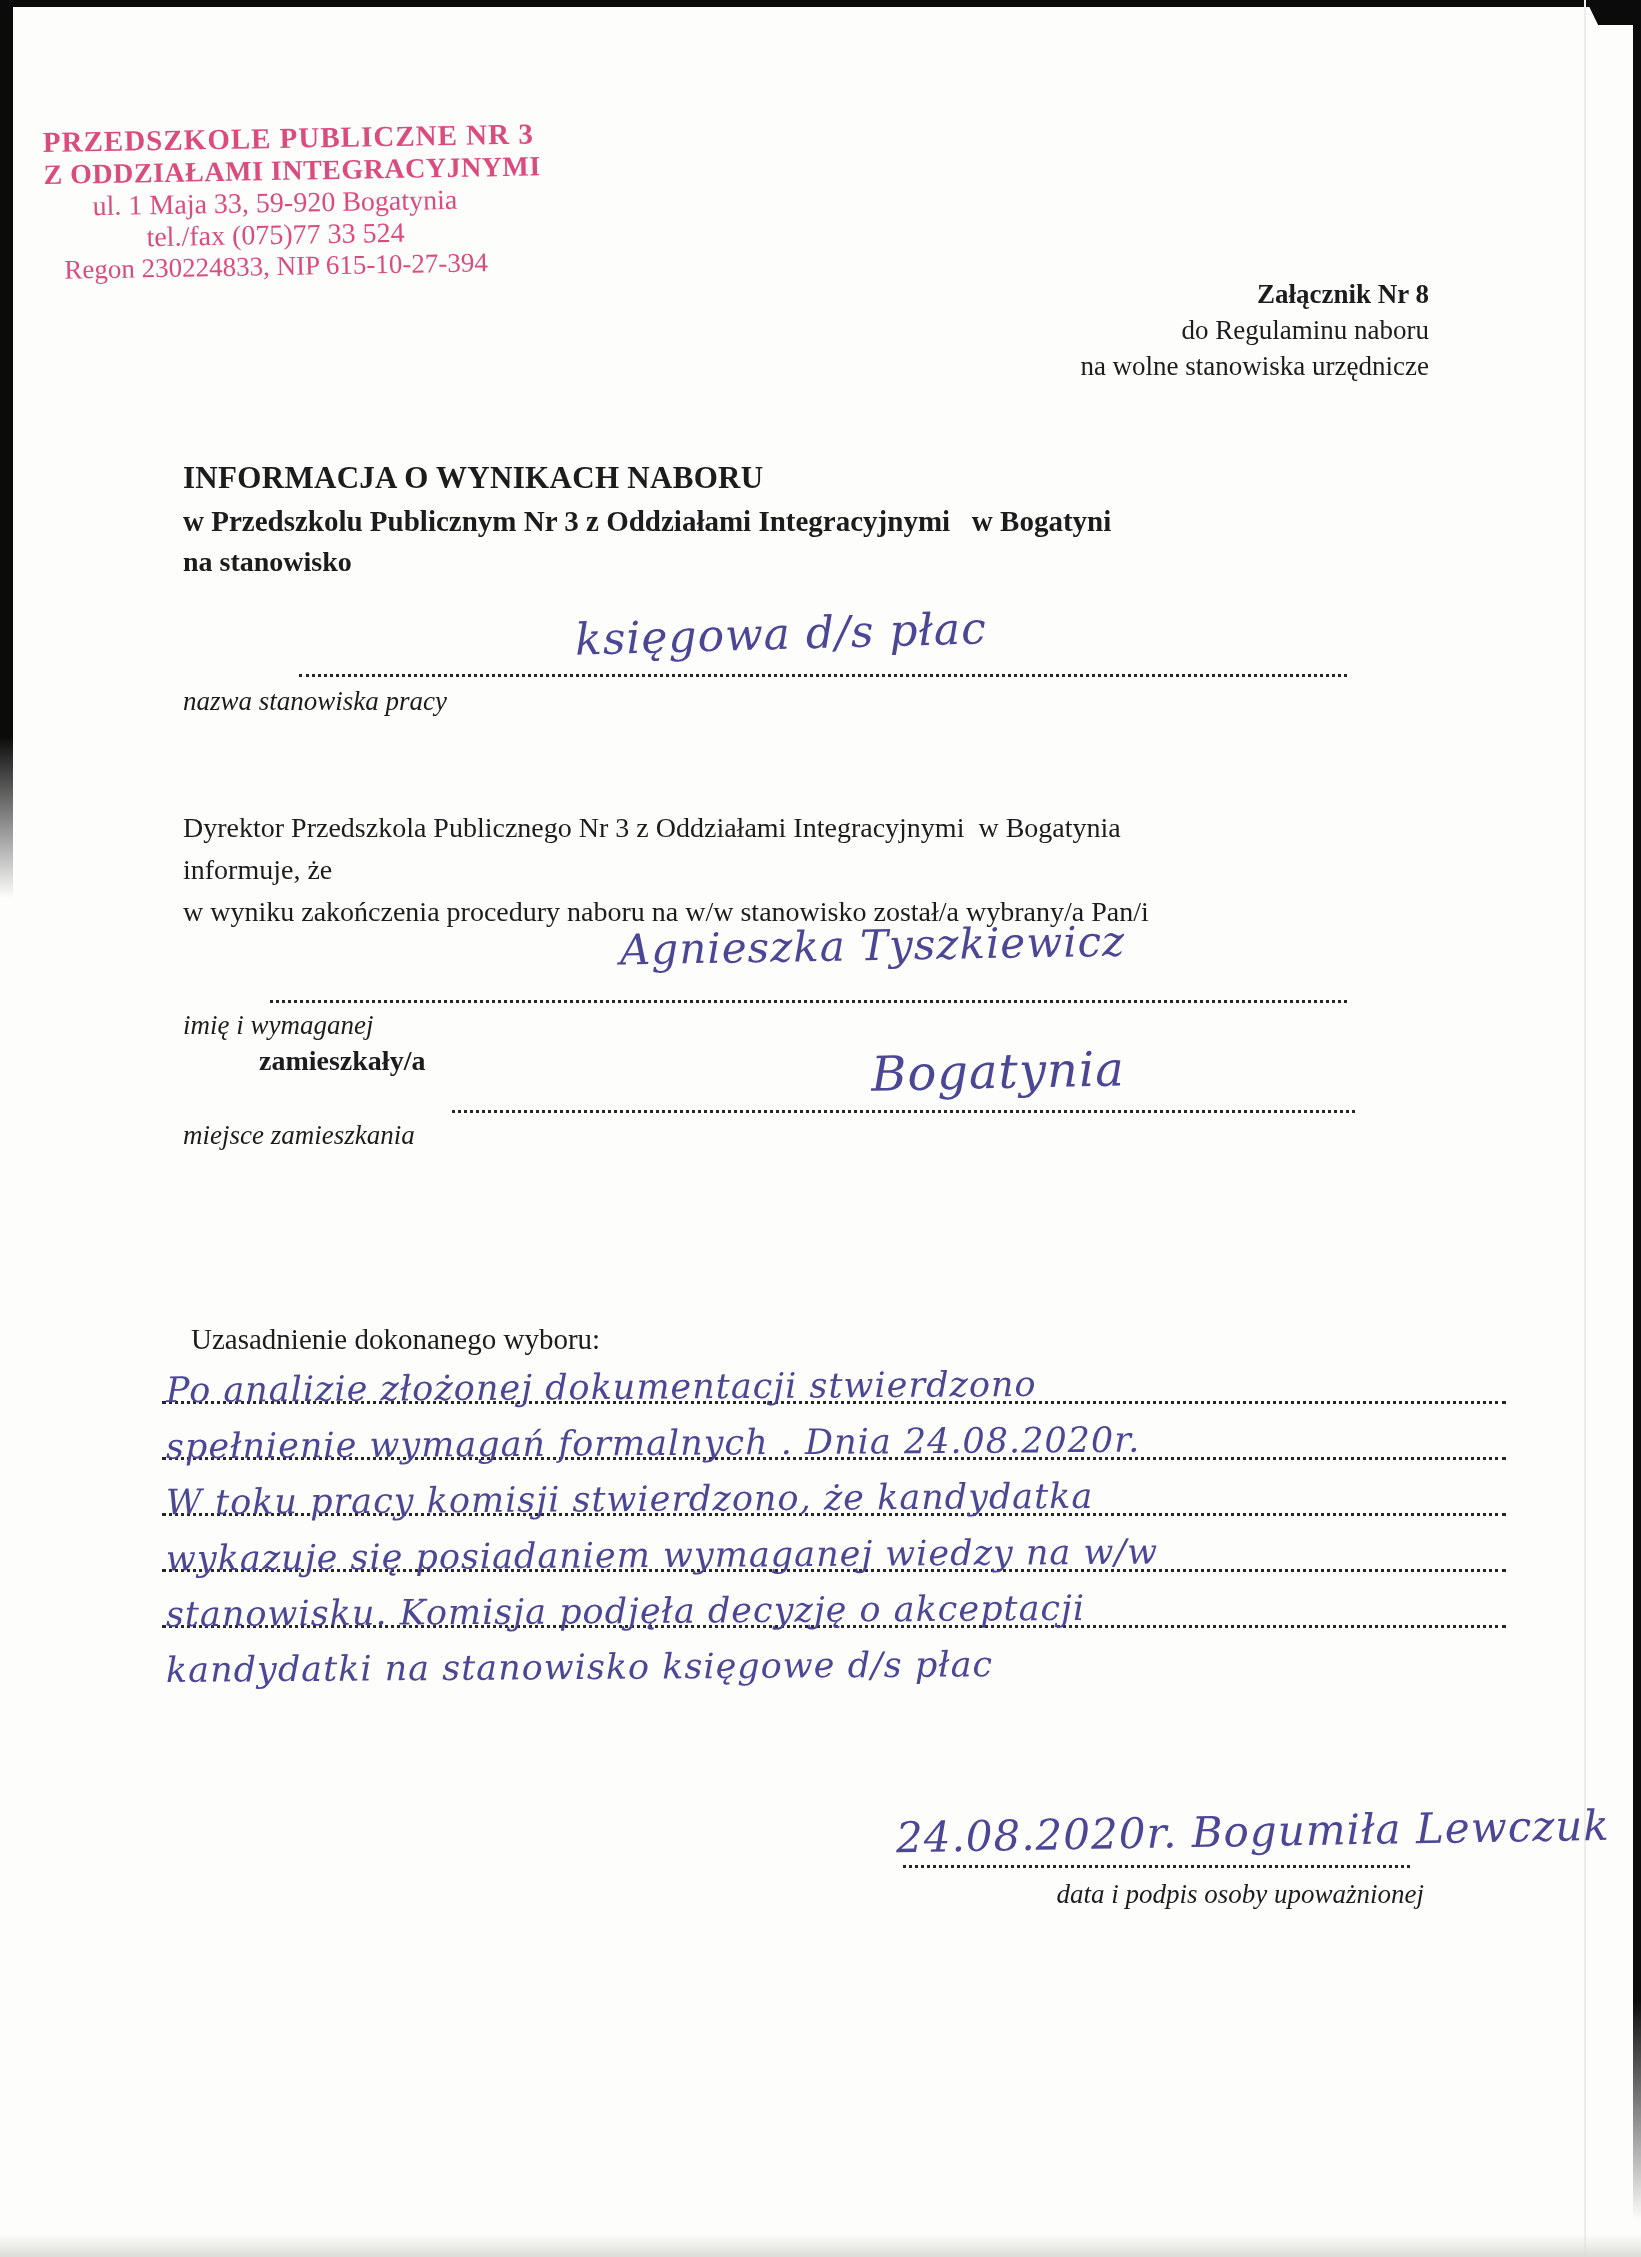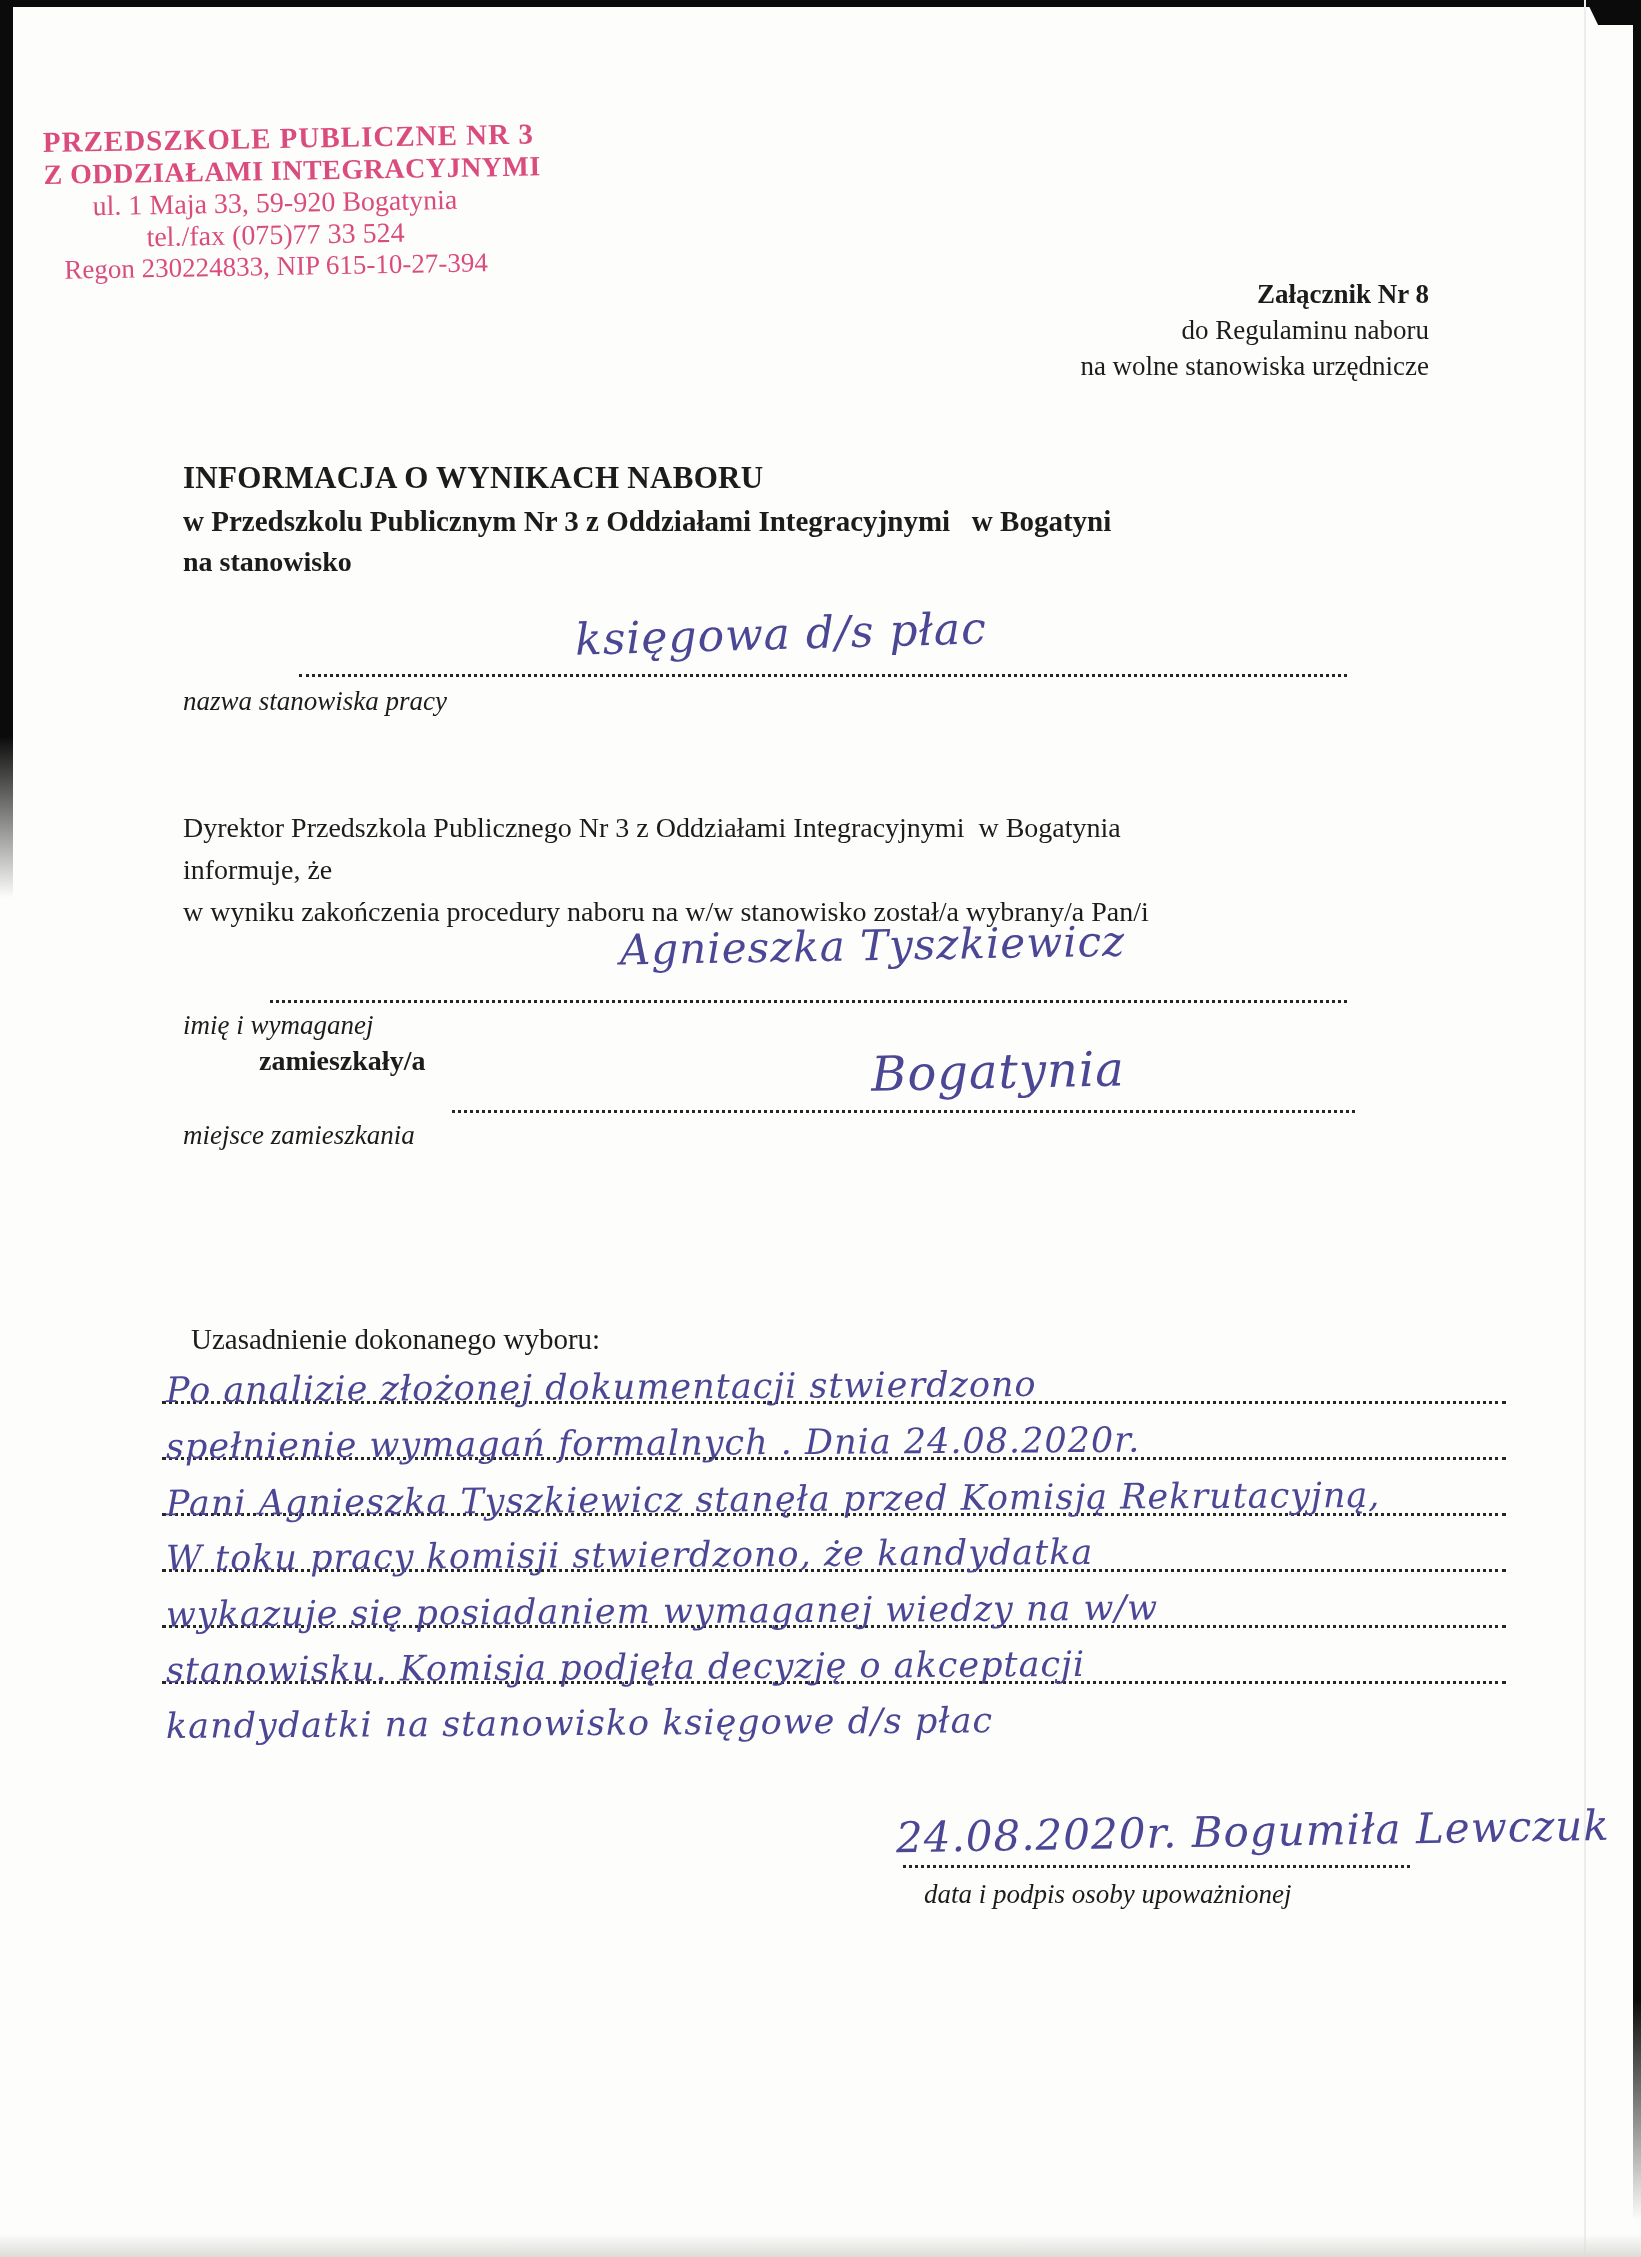--- a/index.html
+++ b/index.html
@@ -89,21 +89,21 @@
   .just-line .hw-j{
     position:absolute;left:3.9px;bottom:-5.8px;
     font-family:"DejaVu Serif", serif;
     font-style:italic;
     color:#4b4795;
     font-size:35px;
     white-space:nowrap;
     letter-spacing:1px;
     transform:rotate(-.4deg);
   }
-  .sig-caption{position:absolute;left:924px;top:1879px;width:521px;text-align:left;}
+  .sig-caption{position:absolute;left:903px;top:1879px;width:521px;text-align:right;}
 </style>
 </head>
 <body>
 
 <div class="page">
 
   <div class="edge-top"></div>
   <div class="edge-left"></div>
   <div class="edge-right"></div>
   <div class="edge-corner-tr"></div>
@@ -152,23 +152,20 @@
 
   <div class="just-heading">Uzasadnienie dokonanego wyboru:</div>
   <div class="just-block">
     <div class="just-line">
       <span class="hw-j">Po analizie złożonej dokumentacji stwierdzono</span>
     </div>
     <div class="just-line">
       <span class="hw-j">spełnienie wymagań formalnych . Dnia 24.08.2020r.</span>
     </div>
     <div class="just-line">
-      <span class="hw-j">Pani Agnieszka Tyszkiewicz stanęła przed Komisją Rekrutacyjną,</span>
-    </div>
-    <div class="just-line">
       <span class="hw-j">W toku pracy komisji stwierdzono, że kandydatka</span>
     </div>
     <div class="just-line">
       <span class="hw-j">wykazuje się posiadaniem wymaganej wiedzy na w/w</span>
     </div>
     <div class="just-line">
       <span class="hw-j">stanowisku. Komisja podjęła decyzję o akceptacji</span>
     </div>
     <div class="just-line no-rule">
       <span class="hw-j">kandydatki na stanowisko księgowe d/s płac</span>

